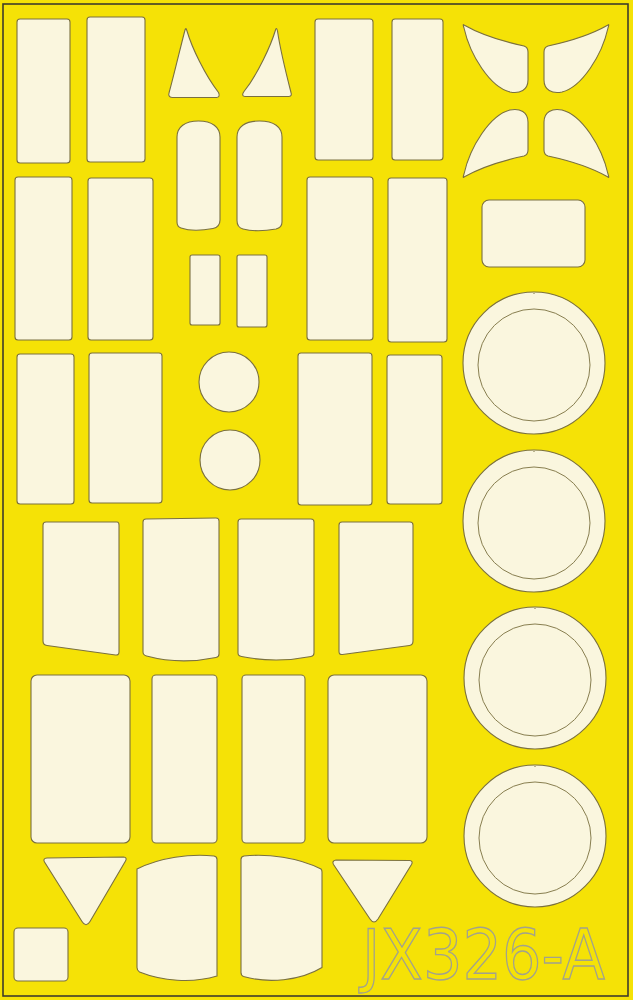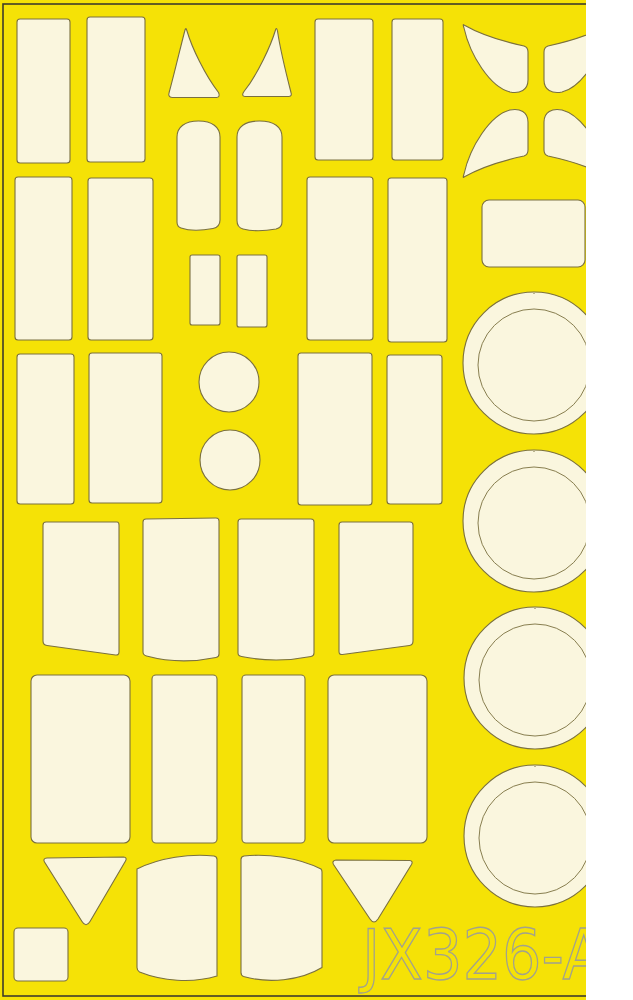--- a/index.html
+++ b/index.html
@@ -2,21 +2,21 @@
 <html><head>
 <meta charset="utf-8">
 <style>
   html, body {
     margin: 0;
     padding: 0;
     background: #ffffff;
     font-family: "DejaVu Sans", sans-serif;
   }
   .sheet-wrap {
-    width: 586px;
+    width: 633px;
     height: 1000px;
     overflow: hidden;
     position: relative;
   }
   svg { display: block; }
 </style>
 </head>
 <body>
 
 <div class="sheet-wrap">

